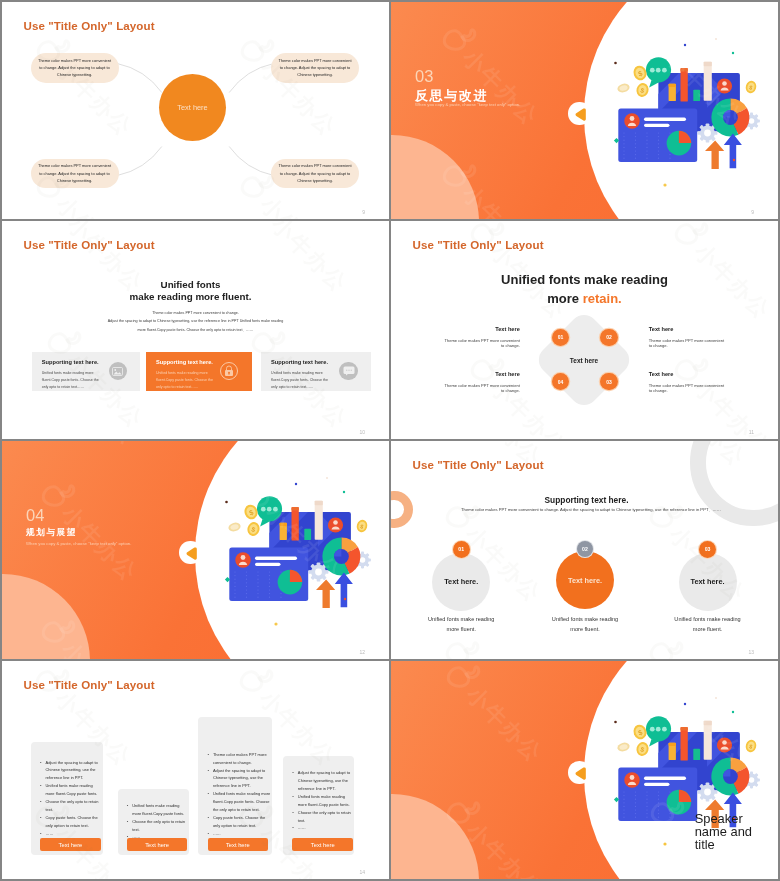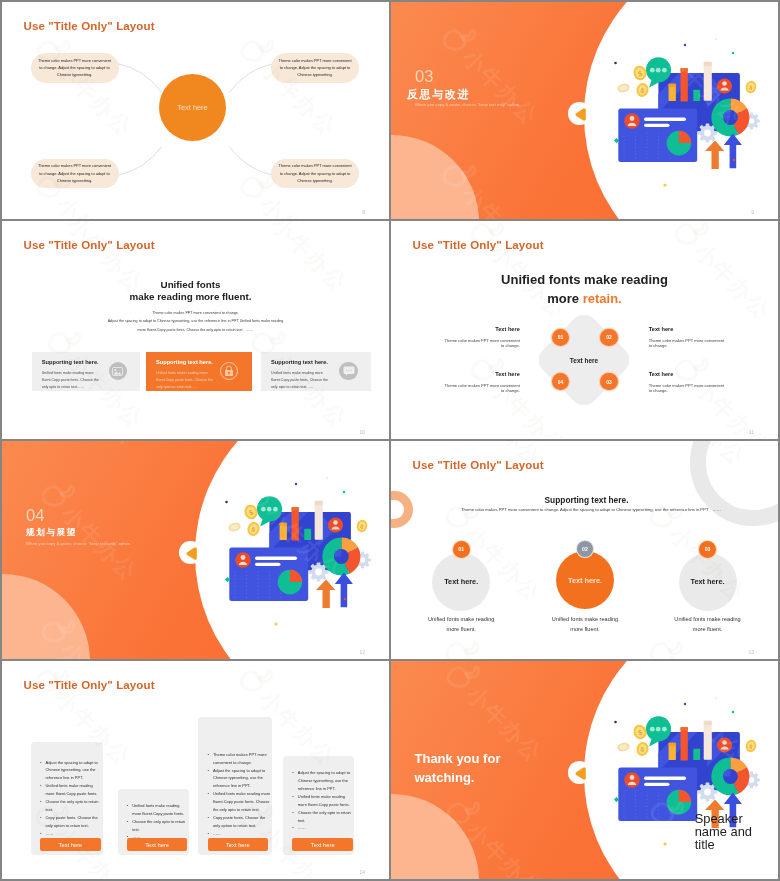--- a/index.html
+++ b/index.html
@@ -173,21 +173,21 @@
 </svg>
 </span>
     <div class="sec-bg"></div>
     <div class="sec-blob" style="left:-86.9px;top:132.5px;width:174.9px;height:174.9px"></div>
     <div class="sec-play" style="left:177.3px;top:100.0px;width:22.5px;height:22.5px"></div>
     <div class="sec-white" style="left:193.1px;top:-57.6px;width:342.8px;height:342.8px"></div>
     <svg class="play-tri" style="position:absolute;left:184.2px;top:106.0px" width="11.6" height="13.2" viewBox="0 0 13 15">
         <path d="M12.2 2.2 a1.8 1.8 0 0 0 -2.7 -1.5 L1.3 6.0 a1.8 1.8 0 0 0 0 3.0 l8.2 5.3 a1.8 1.8 0 0 0 2.7 -1.5 Z" fill="#F59E1E"></path>
       </svg>
     <div class="sec-num" style="left:24px;top:66px;font-size:16.5px;line-height:1">03</div>
-    <div class="sec-head" style="left:16px;top:85.5px;font-size:11px;line-height:1.2;letter-spacing:1.6px">反思与改进</div>
+    <div class="sec-head" style="left:24px;top:85.5px;font-size:13px;line-height:1.2;letter-spacing:1.6px">反思与改进</div>
     <div class="sec-sub" style="left:24px;top:100px;font-size:4.25px;line-height:1.3">When you copy &amp; paste, choose "keep text only" option.</div>
     <div class="ill" style="left:205px;top:30px;width:184px;height:176px;transform-origin:0 0">
 <svg class="illus-svg" viewBox="0 0 184 176" width="184" height="176" xmlns="http://www.w3.org/2000/svg">
  <g>
 
   <rect x="62.4" y="41.1" width="81.5" height="58.3" rx="2" fill="#3244CF"></rect>
   <path d="M62.4 62 L83 41.1 L101 41.1 L62.4 80.6 Z" fill="#4154DF"></path>
   <path d="M111 41.1 L128 58.4 L111 75.7 Z" fill="#4154DF"></path>
 
   <rect x="72.6" y="51.7" width="7.3" height="17.4" rx="0.9" fill="#F9B233"></rect>
@@ -863,24 +863,20 @@
           </g>
 </svg>
 </span>
     <div class="sec-bg"></div>
     <div class="sec-blob" style="left:-86.9px;top:132.5px;width:174.9px;height:174.9px"></div>
     <div class="sec-play" style="left:177.3px;top:100.0px;width:22.5px;height:22.5px"></div>
     <div class="sec-white" style="left:193.1px;top:-57.6px;width:342.8px;height:342.8px"></div>
     <svg style="position:absolute;left:184.2px;top:106.0px" width="11.6" height="13.2" viewBox="0 0 13 15">
         <path d="M12.2 2.2 a1.8 1.8 0 0 0 -2.7 -1.5 L1.3 6.0 a1.8 1.8 0 0 0 0 3.0 l8.2 5.3 a1.8 1.8 0 0 0 2.7 -1.5 Z" fill="#F59E1E"></path>
       </svg>
-    <div class="sec-head" style="left:23.5px;top:89px;font-size:13px;line-height:1.45">
-      <div>Thank you for</div>
-      <div>watching.</div>
-    </div>
     <div class="ill" style="left:205px;top:30px;width:184px;height:176px;transform-origin:0 0">
 <svg class="illus-svg" viewBox="0 0 184 176" width="184" height="176" xmlns="http://www.w3.org/2000/svg">
  <g>
 
   <rect x="62.4" y="41.1" width="81.5" height="58.3" rx="2" fill="#3244CF"></rect>
   <path d="M62.4 62 L83 41.1 L101 41.1 L62.4 80.6 Z" fill="#4154DF"></path>
   <path d="M111 41.1 L128 58.4 L111 75.7 Z" fill="#4154DF"></path>
 
   <rect x="72.6" y="51.7" width="7.3" height="17.4" rx="0.9" fill="#F9B233"></rect>
   <rect x="72.6" y="51.7" width="7.3" height="3.3" rx="0.9" fill="#F7A01D"></rect>

